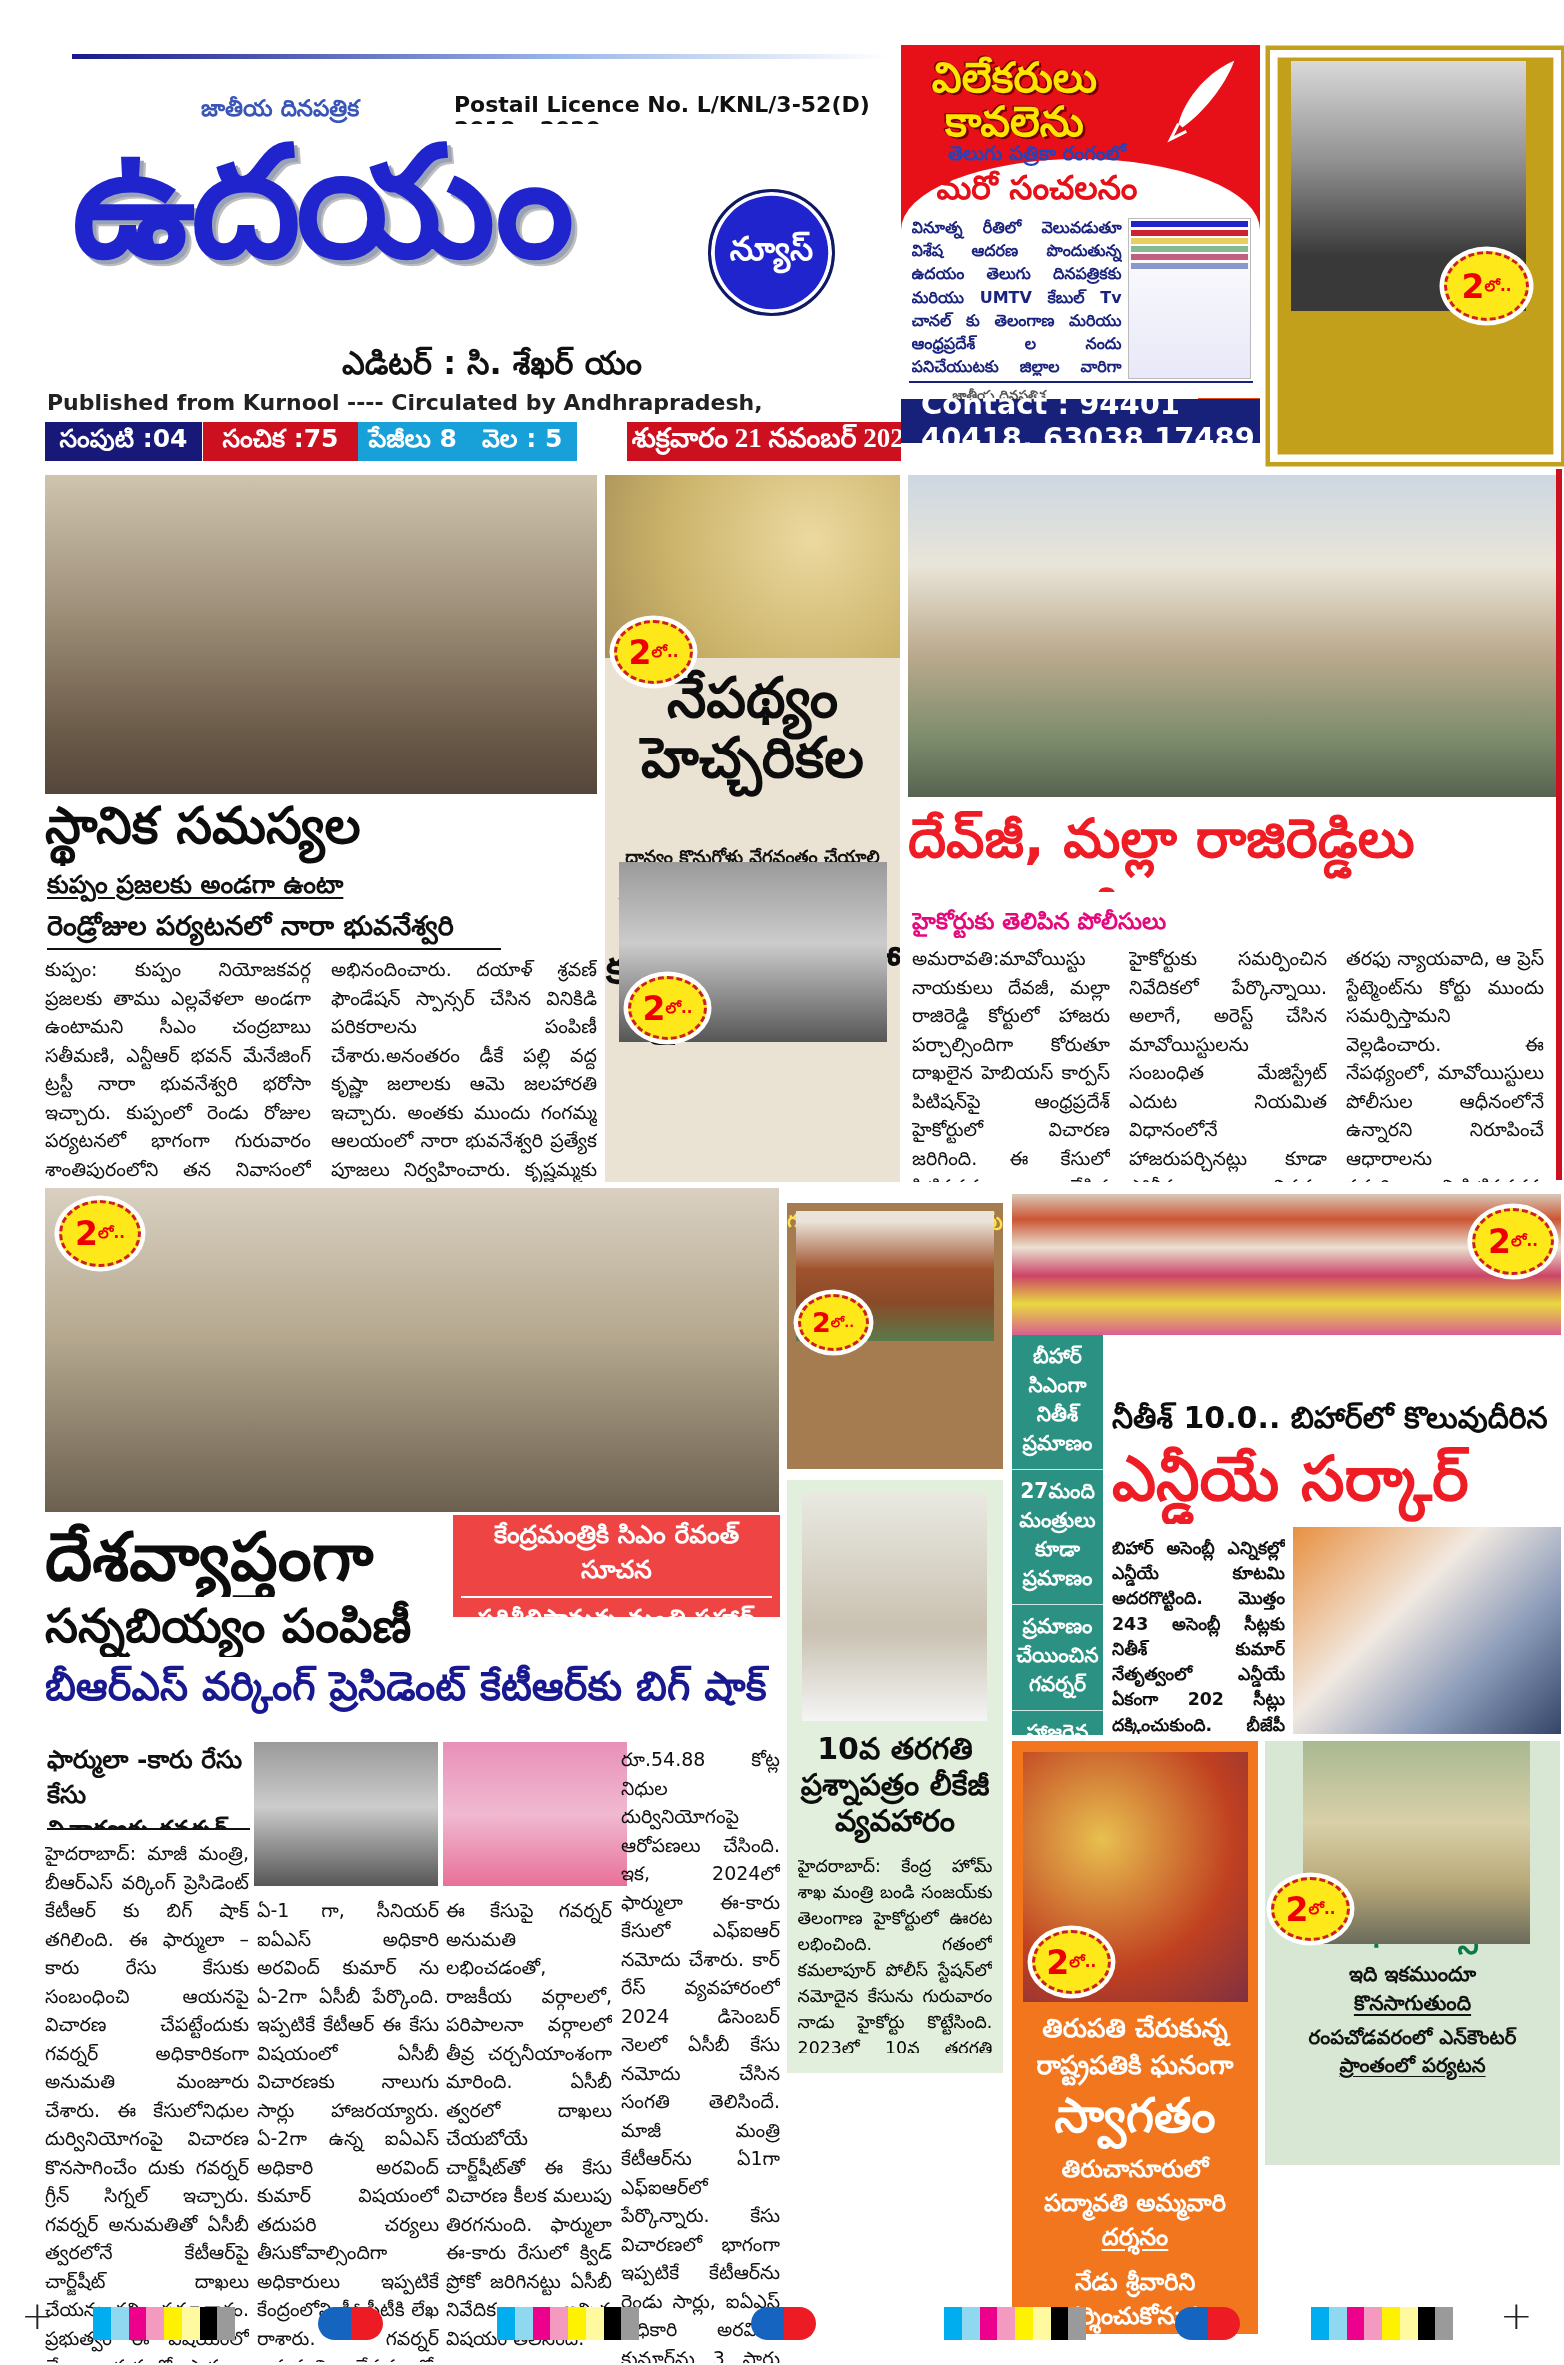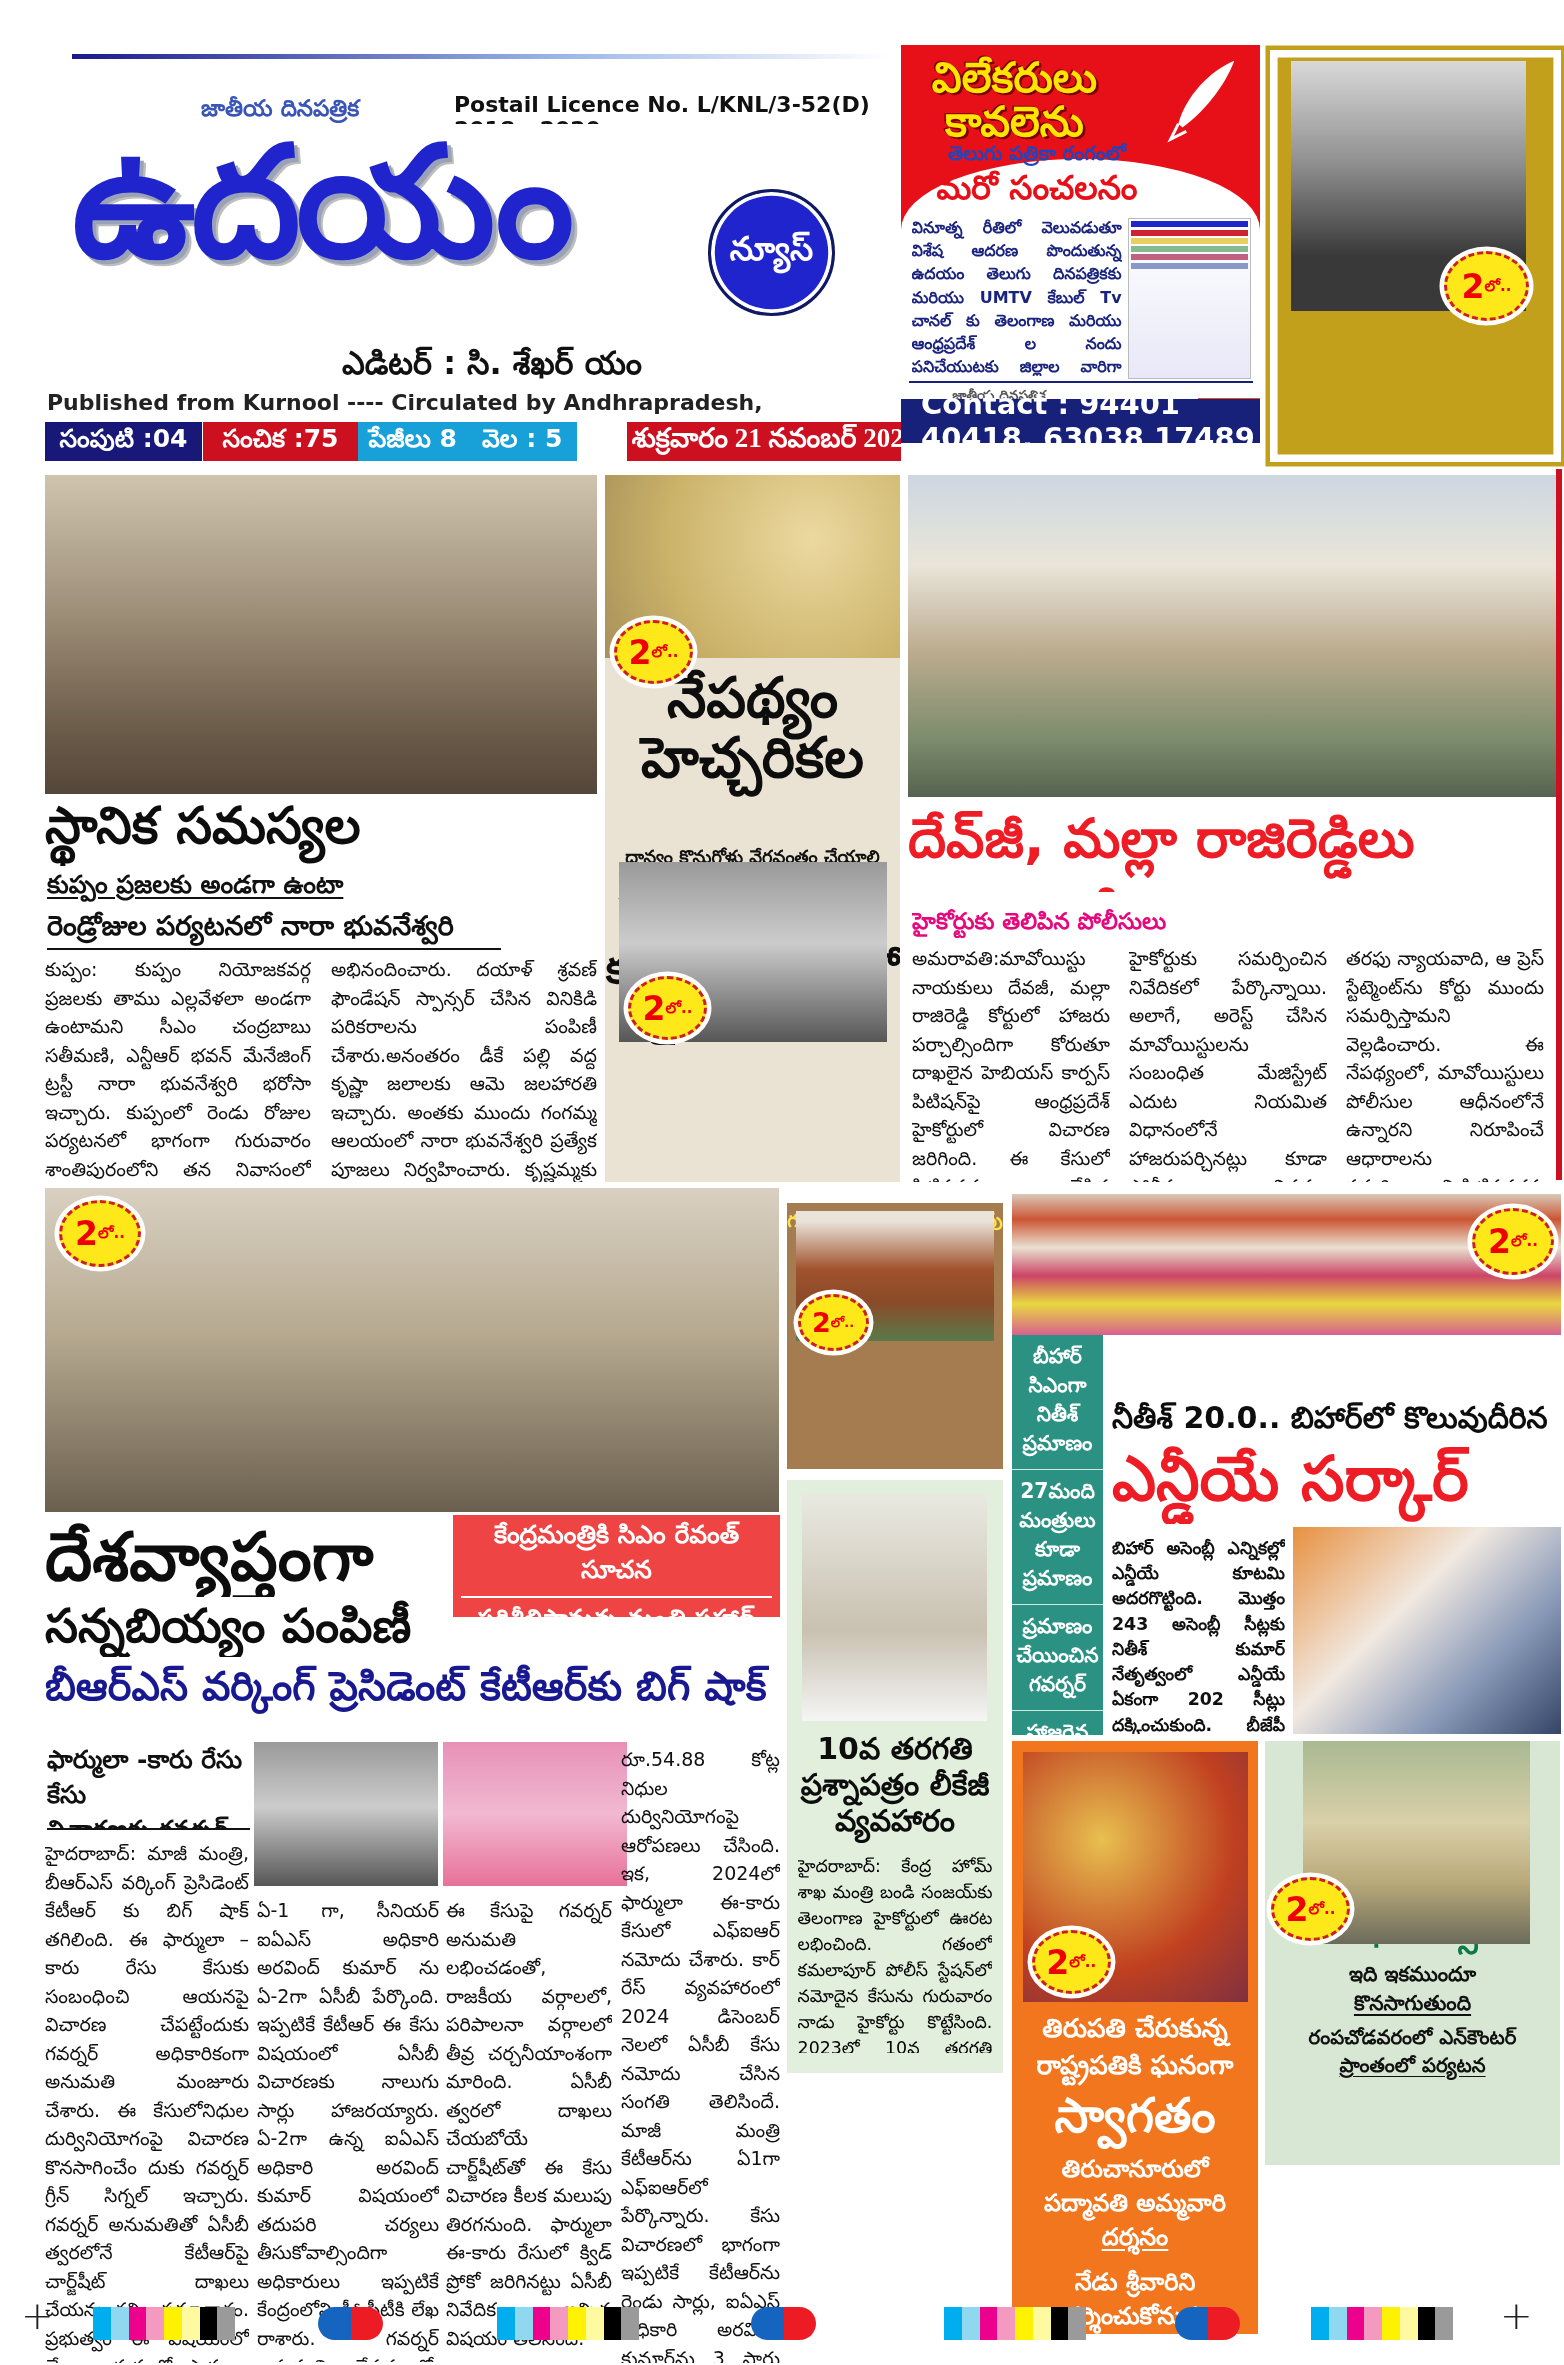--- a/index.html
+++ b/index.html
@@ -247,21 +247,21 @@
   <div class="b2" style="left:1472px;top:1208px;width:76px;height:61px;">
     <span class="n">2</span>
     <span class="t">లో..</span>
   </div>
   <div class="abs teal ov" style="left:1012px;top:1335px;width:91px;height:400px;">
     <div class="tl">బీహార్ సిఎంగా నితీశ్ ప్రమాణం</div>
     <div class="tl">27మంది మంత్రులు కూడా ప్రమాణం</div>
     <div class="tl">ప్రమాణం చేయించిన గవర్నర్</div>
     <div class="tl" style="border-bottom:none;">హాజరైన మోడీ, అమిత్ షా, చంద్రబాబు</div>
   </div>
-  <div class="abs hl-black ov" style="left:1112px;top:1400px;width:448px;height:39px;font-size:30px;">నీతీశ్ 20.0.. బిహార్‌లో కొలువుదీరిన</div>
+  <div class="abs hl-black ov" style="left:1112px;top:1400px;width:448px;height:39px;font-size:30px;">నీతీశ్ 10.0.. బిహార్‌లో కొలువుదీరిన</div>
   <div class="abs hl-red ov" style="left:1112px;top:1442px;width:448px;height:82px;font-size:62px;">ఎన్డీయే సర్కార్</div>
   <div class="abs jus ov" style="left:1112px;top:1536px;width:173px;height:198px;font-size:17.4px;line-height:1.45;font-weight:bold;color:#101010;">బిహార్ అసెంబ్లీ ఎన్నికల్లో ఎన్డీయే కూటమి అదరగొట్టింది. మొత్తం 243 అసెంబ్లీ సీట్లకు నితీశ్ కుమార్ నేతృత్వంలో ఎన్డీయే ఏకంగా 202 సీట్లు దక్కించుకుంది. బీజేపీ 101 సీట్లలో పోటీ చేసి 89 చోట్ల గెలుపొందింది.</div>
   <div class="ph ph-modi" style="left:1293px;top:1527px;width:268px;height:207px;"></div>
 
   <div class="abs ov" style="left:47px;top:1745px;width:203px;height:83px;border-bottom:2.3px solid #111;">
     <div class="sub-bold" style="font-size:25px;">ఫార్ములా -కారు రేసు కేసు</div>
     <div class="sub-bold" style="font-size:25px;">విచారణకు గవర్నర్ అనుమతి</div>
   </div>
   <div class="ph ph-gov" style="left:254px;top:1742px;width:184px;height:144px;"></div>
   <div class="ph ph-ktr" style="left:443px;top:1742px;width:184px;height:144px;"></div>

